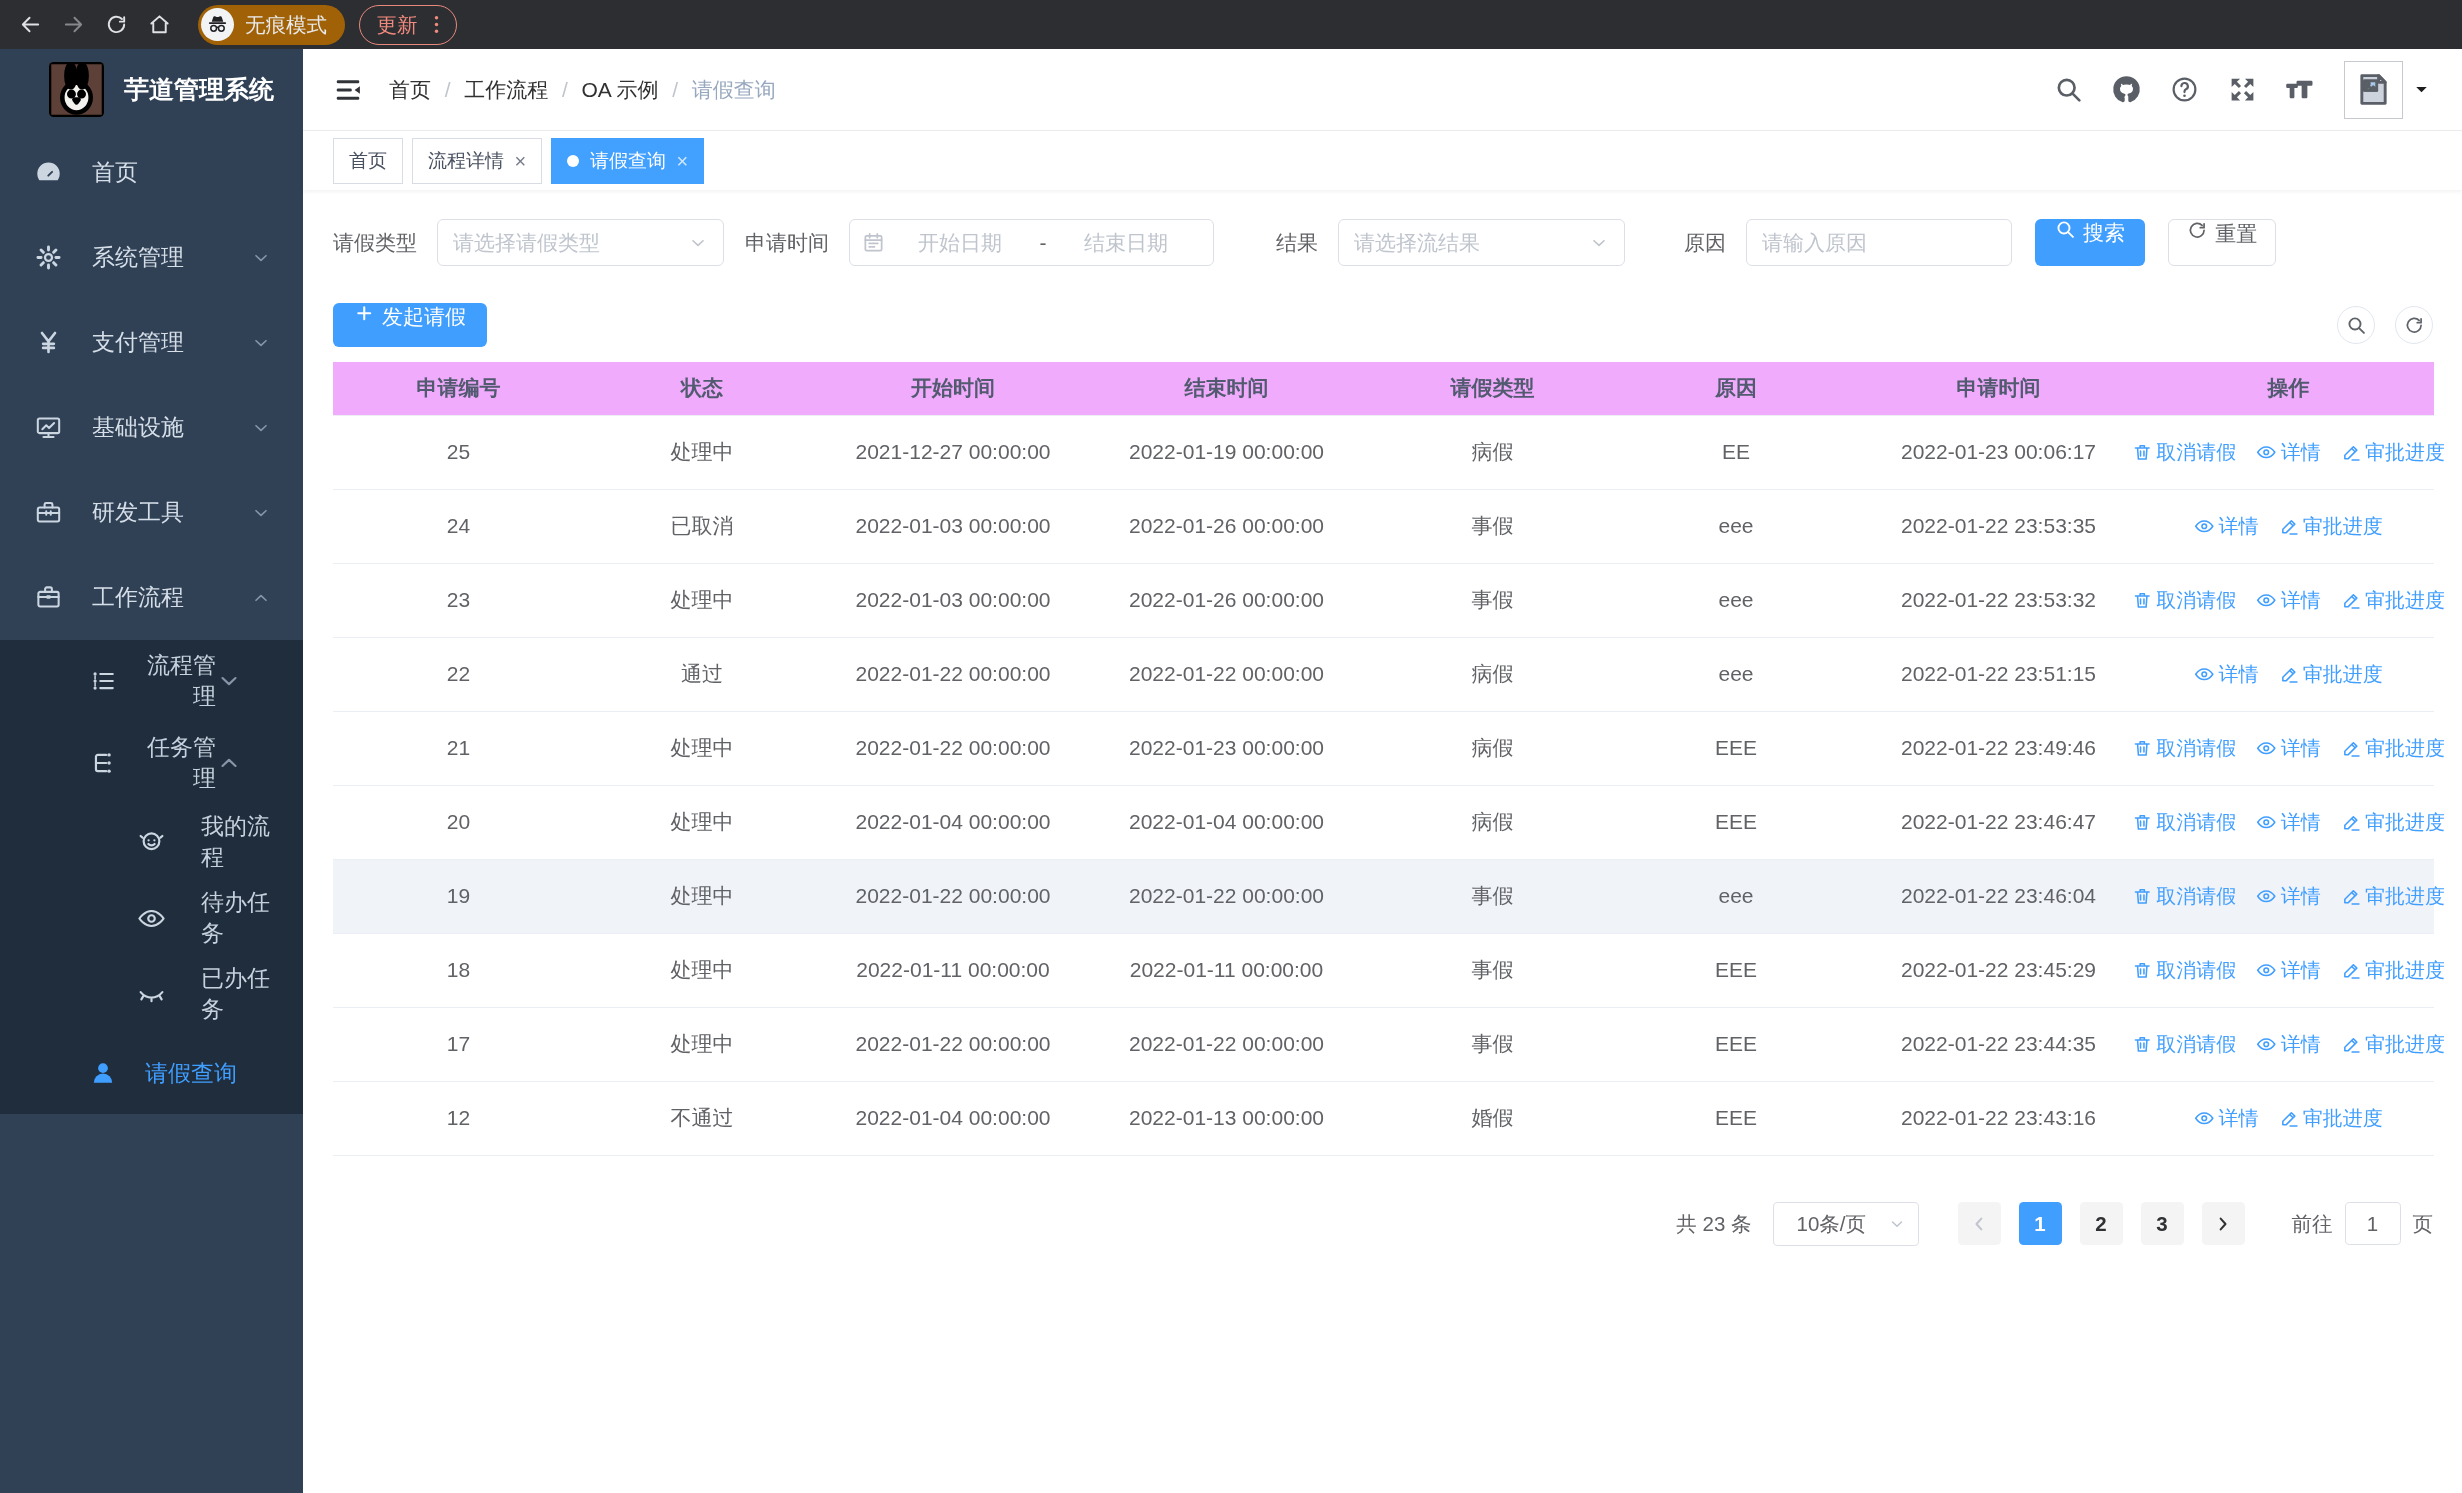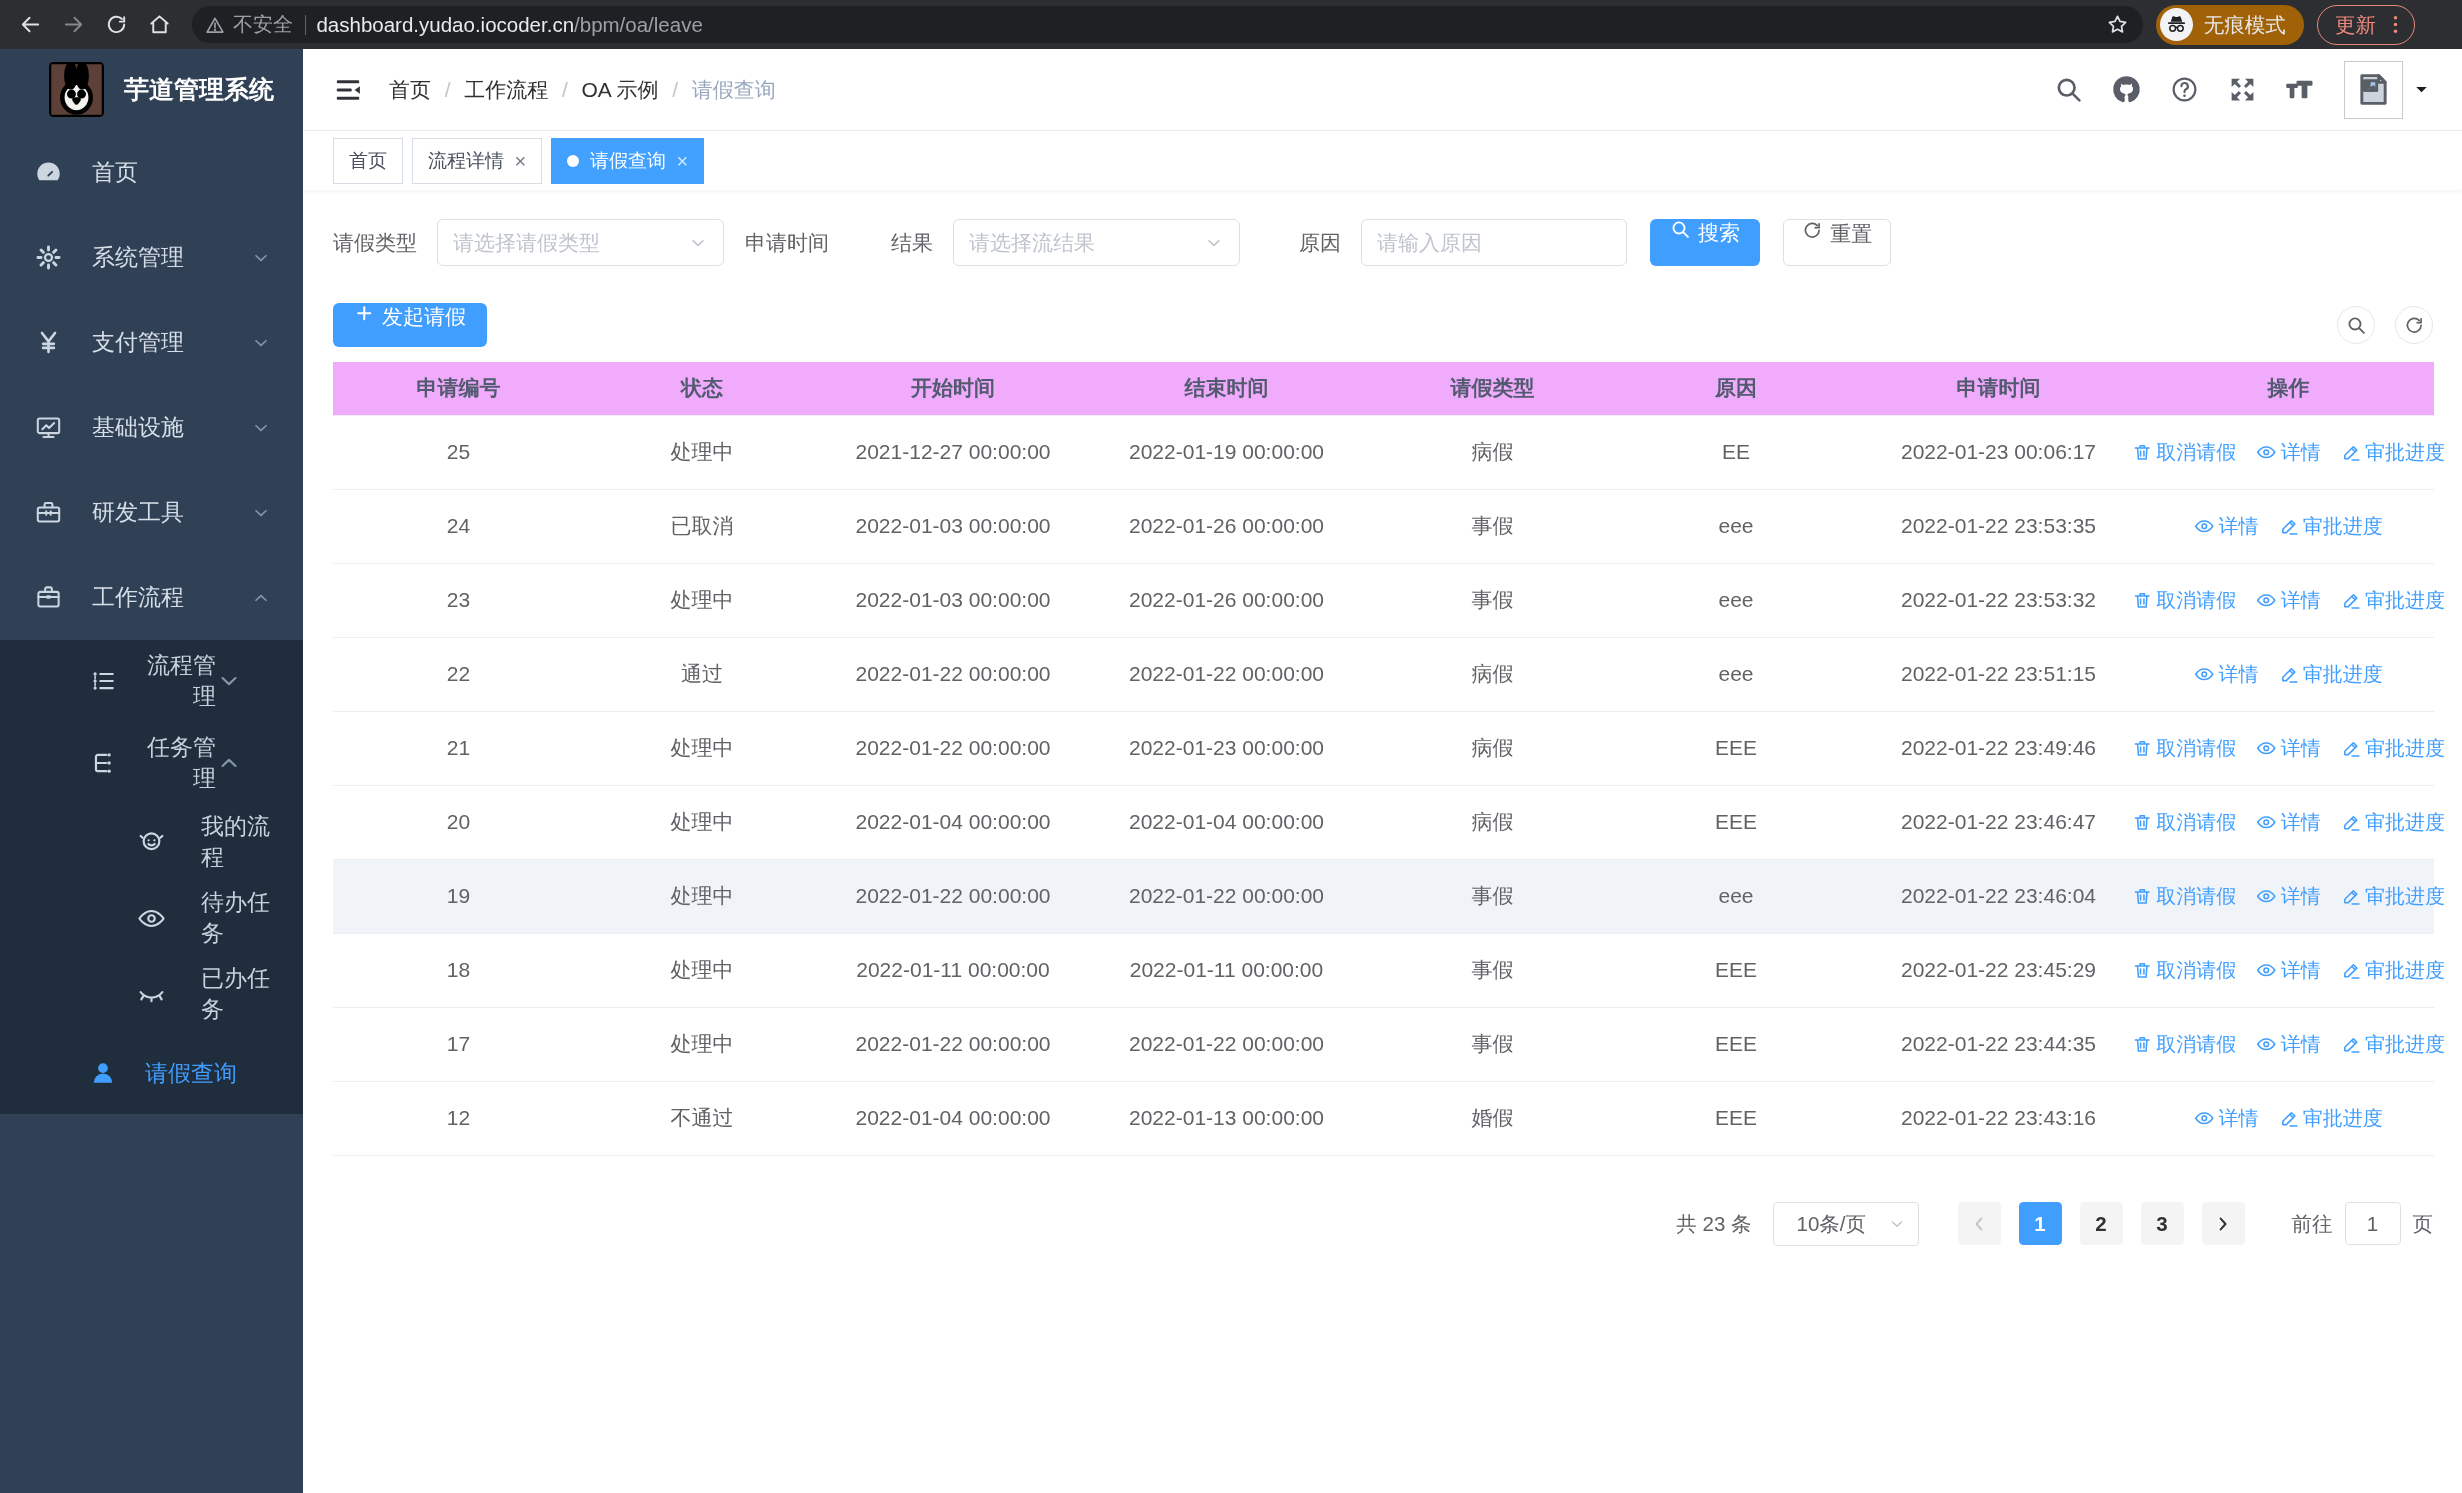--- a/index.html
+++ b/index.html
@@ -159,39 +159,20 @@
         </svg>
       </span>
     </span>
   <span class="c-btn">
       <span class="icon">
         <svg viewBox="0 0 24 24" fill="none" stroke="currentColor" stroke-width="2" stroke-linecap="round" stroke-linejoin="round">
           <path d="M3.5 11 12 3.5 20.5 11M5.5 9.5V20h13V9.5"></path>
         </svg>
       </span>
     </span>
-  <div class="urlbar">
-    <span class="icon warn">
-        <svg viewBox="0 0 24 24" fill="none" stroke="currentColor" stroke-width="2" stroke-linecap="round" stroke-linejoin="round">
-          <path d="M12 4 2.5 20.5h19z"></path>
-          <path d="M12 10v5"></path>
-          <circle cx="12" cy="17.8" r="0.5" fill="currentColor"></circle>
-        </svg>
-      </span>
-    <span class="sec-label">不安全</span>
-    <span class="url-div"></span>
-    <span class="url-host">dashboard.yudao.iocoder.cn</span>
-      <span class="url-path">/bpm/oa/leave</span>
-    <span class="spacer"></span>
-    <span class="icon star">
-        <svg viewBox="0 0 24 24" fill="none" stroke="currentColor" stroke-width="2" stroke-linecap="round" stroke-linejoin="round">
-          <path d="M12 3.5l2.6 5.3 5.9.9-4.3 4.2 1 5.8L12 17l-5.2 2.7 1-5.8-4.3-4.2 5.9-.9z" stroke-width="1.8"></path>
-        </svg>
-      </span>
-  </div>
   <div class="incog">
     <span class="incog-circle">
         <span class="icon">
           <svg viewBox="0 0 24 24" fill="currentColor">
             <path d="M7.5 4.5 6 9h12l-1.5-4.5a1.5 1.5 0 0 0-1.9-1l-1.6.6a3 3 0 0 1-2 0l-1.6-.6a1.5 1.5 0 0 0-1.9 1z"></path>
             <rect x="3" y="9.6" width="18" height="1.8" rx=".9"></rect>
             <circle cx="8" cy="16" r="3" fill="none" stroke="currentColor" stroke-width="1.6"></circle>
             <circle cx="16" cy="16" r="3" fill="none" stroke="currentColor" stroke-width="1.6"></circle>
             <path d="M10.8 15.3a2.2 2.2 0 0 1 2.4 0" fill="none" stroke="currentColor" stroke-width="1.6"></path>
           </svg>
@@ -478,20 +459,31 @@
         <span class="f-label">请假类型</span>
         <div class="f-box f-select" style="width:287px; margin-left:20px;">
           <span class="ph">请选择请假类型</span>
           <span class="icon chevd">
               <svg viewBox="0 0 24 24" fill="none" stroke="currentColor" stroke-width="2" stroke-linecap="round" stroke-linejoin="round">
                 <path d="M6 9.3l6 5.6 6-5.6"></path>
               </svg>
             </span>
         </div>
         <span class="f-label" style="margin-left:21px;">申请时间</span>
+        <div class="f-box date-box" style="width:365px; margin-left:20px;">
+          <span class="icon cal">
+              <svg viewBox="0 0 24 24" fill="none" stroke="currentColor" stroke-width="2" stroke-linecap="round" stroke-linejoin="round">
+                <rect x="3.5" y="5" width="17" height="15.5" rx="1.5" stroke-width="1.8"></rect>
+                <path d="M3.5 9.5h17M8 3v4M16 3v4M7.5 13h2M11 13h2M14.5 13h2M7.5 16.5h2M11 16.5h2" stroke-width="1.8"></path>
+              </svg>
+            </span>
+          <span class="ph">开始日期</span>
+          <span class="date-sep">-</span>
+          <span class="ph">结束日期</span>
+        </div>
         <span class="f-label" style="margin-left:62px;">结果</span>
         <div class="f-box f-select" style="width:287px; margin-left:20px;">
           <span class="ph">请选择流结果</span>
           <span class="icon chevd">
               <svg viewBox="0 0 24 24" fill="none" stroke="currentColor" stroke-width="2" stroke-linecap="round" stroke-linejoin="round">
                 <path d="M6 9.3l6 5.6 6-5.6"></path>
               </svg>
             </span>
         </div>
         <span class="f-label" style="margin-left:59px;">原因</span>

